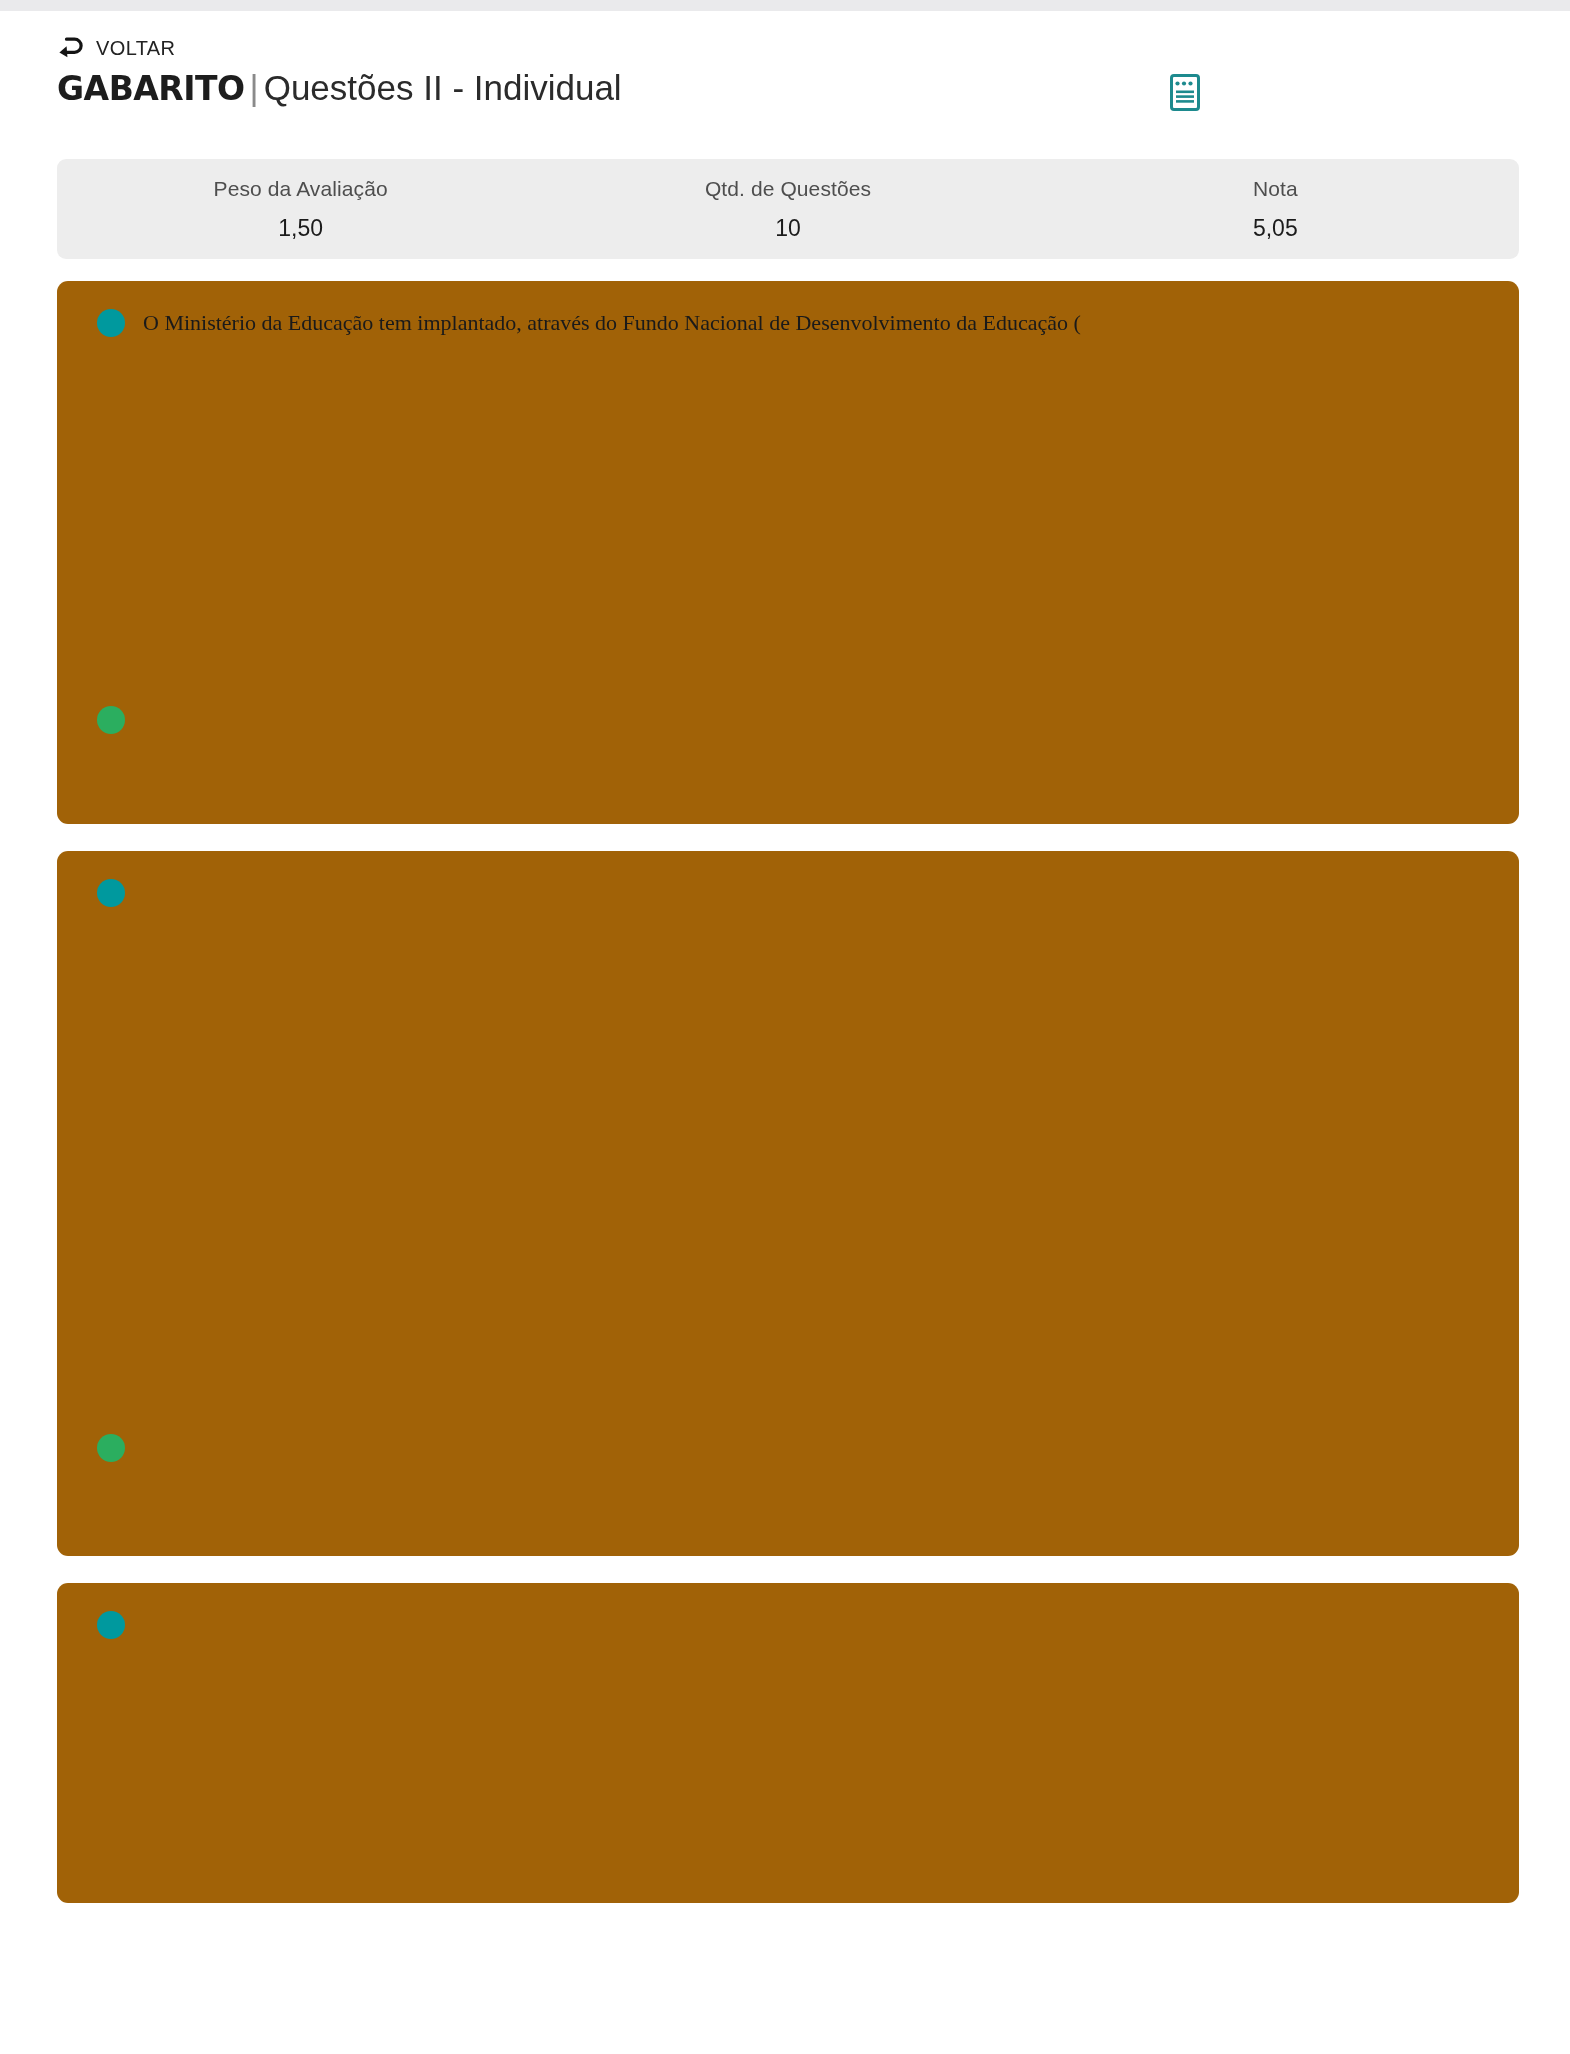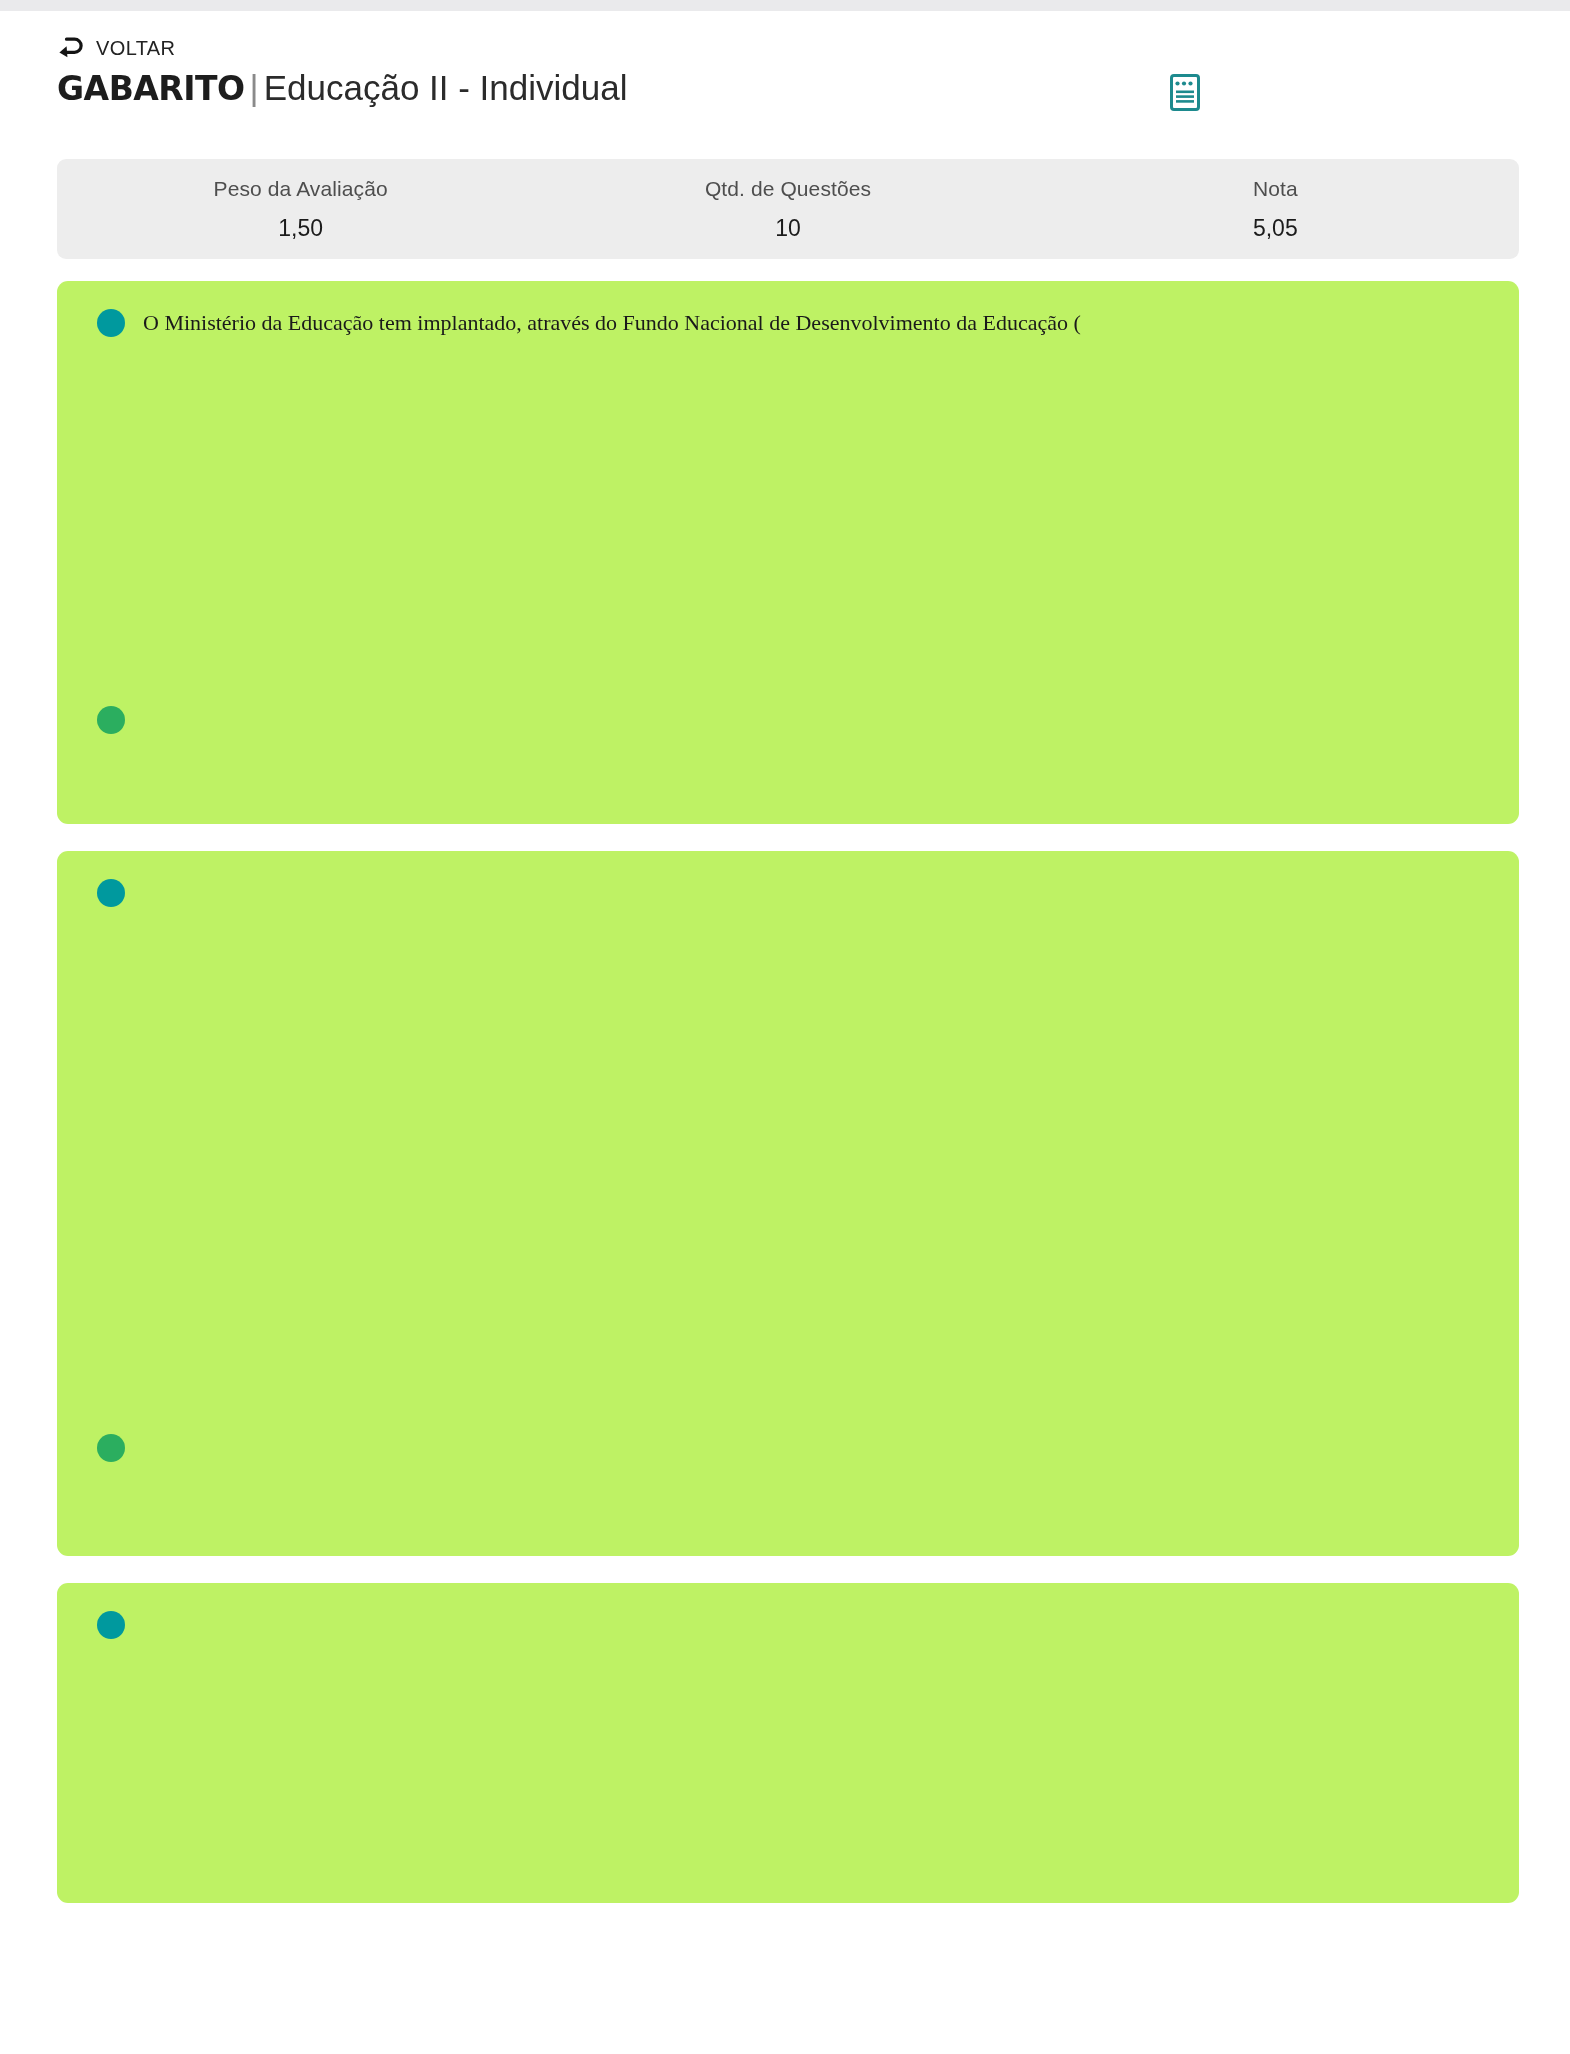--- a/index.html
+++ b/index.html
@@ -139,21 +139,21 @@
 
   
   .cards {
     position: absolute;
     top: 270px;
     left: 57px;
     width: 1462px;
   }
   .q-card {
     position: relative;
-    background: #bef264;
+    background: #a16207;
     border-radius: 11px;
     width: 1462px;
     box-sizing: border-box;
   }
   .q-card + .q-card {
     margin-top: 27px;
   }
 
   .q-head {
     display: flex;
@@ -198,21 +198,21 @@
       <svg viewBox="0 0 30 26" width="30" height="26" aria-hidden="true">
         <path d="M9.5 4.2 H17.5 a6.6 6.6 0 0 1 0 13.2 H6.5" fill="none" stroke="#141414" stroke-width="3.2" stroke-linecap="round"></path>
         <path d="M9.6 11.3 L2.4 17.4 L10.4 22.3 Z" fill="#141414"></path>
       </svg>
     </span>
     <span class="back-label">VOLTAR</span>
   </div>
 
   <div class="title-row">
     <span class="title-text">
-      <span class="title-strong">GABARITO</span><span class="title-sep">|</span><span class="title-rest">Educação II - Individual</span>
+      <span class="title-strong">GABARITO</span><span class="title-sep">|</span><span class="title-rest">Questões II - Individual</span>
     </span>
   </div>
 
   <button class="notepad-btn">
     <svg viewBox="0 0 44 48" width="44" height="48" aria-hidden="true">
       <rect x="8.5" y="4.5" width="27" height="34" rx="2.5" fill="#ffffff" stroke="#1d8a8e" stroke-width="3"></rect>
       <circle cx="14.5" cy="12.5" r="2.1" fill="#1d8a8e"></circle>
       <circle cx="21.0" cy="12.5" r="2.1" fill="#1d8a8e"></circle>
       <circle cx="27.5" cy="12.5" r="2.1" fill="#1d8a8e"></circle>
       <circle cx="33.0" cy="12.5" r="0" fill="#1d8a8e"></circle>

